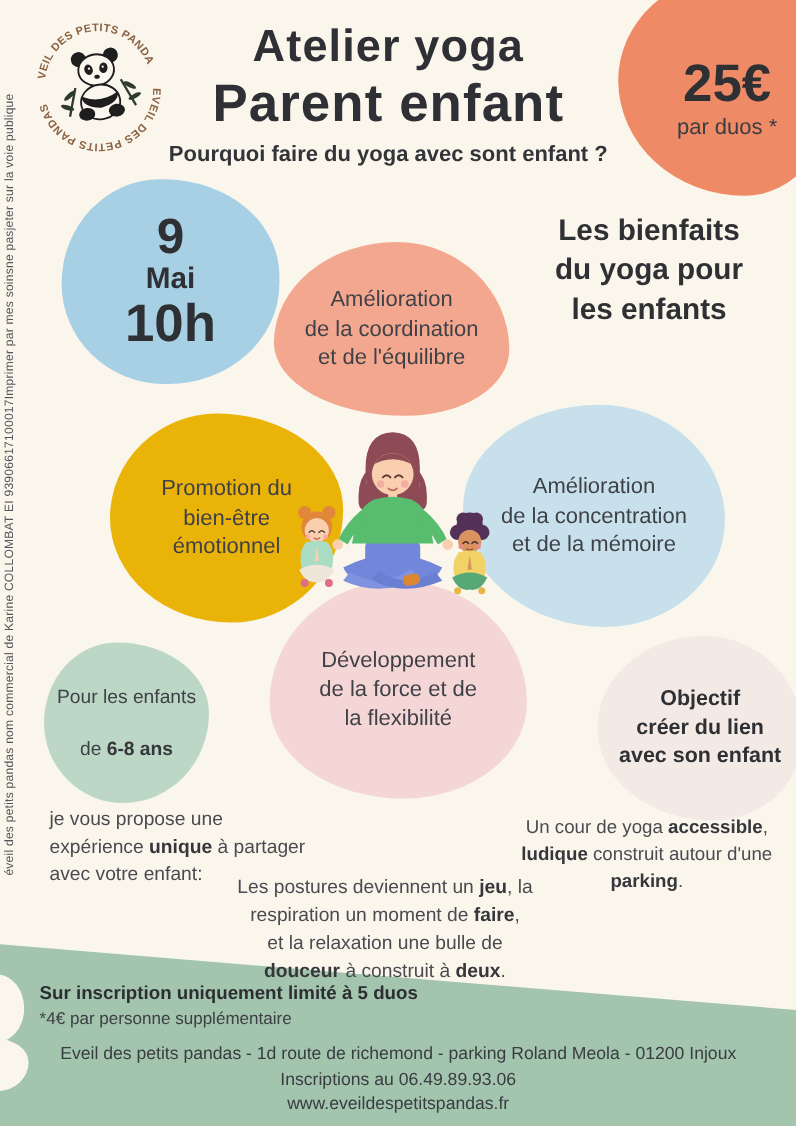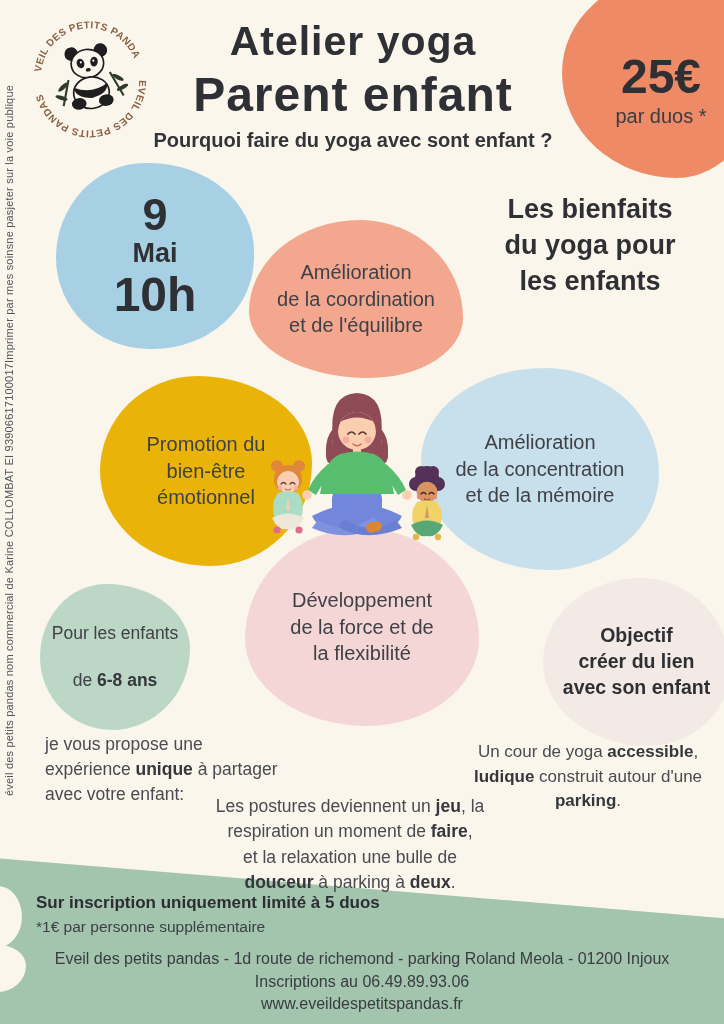--- a/index.html
+++ b/index.html
@@ -225,33 +225,33 @@
   <div class="intro">
     <div><span>je vous propose une</span></div>
     <div><span>expérience </span><b>unique</b><span> à partager</span></div>
     <div><span>avec votre enfant:</span></div>
   </div>
 
   <div class="pitch">
     <div><span>Les postures deviennent un </span><b>jeu</b><span>, la</span></div>
     <div><span>respiration un moment de </span><b>faire</b><span>,</span></div>
     <div><span>et la relaxation une bulle de</span></div>
-    <div><b>douceur</b><span> à parking à </span><b>deux</b><span>.</span></div>
+    <div><b>douceur</b><span> à construit à </span><b>deux</b><span>.</span></div>
   </div>
 
   <div class="course">
     <div><span>Un cour de yoga </span><b>accessible</b><span>,</span></div>
     <div><b>ludique</b><span> construit autour d'une</span></div>
     <div><b>parking</b><span>.</span></div>
   </div>
 
   <div class="footer-band" style="background: rgb(163, 196, 173);"></div>
   <div class="footer-blob1"></div>
   <div class="footer-blob2"></div>
   <div class="registration">Sur inscription uniquement limité à 5 duos</div>
-  <div class="surcharge">*1€ par personne supplémentaire</div>
+  <div class="surcharge">*4€ par personne supplémentaire</div>
   <div class="footer-contact">
     <div>Eveil des petits pandas - 1d route de richemond - parking Roland Meola - 01200 Injoux</div>
     <div>Inscriptions au  06.49.89.93.06</div>
     <div>www.eveildespetitspandas.fr</div>
   </div>
 
 </div>
 
 </body></html>

